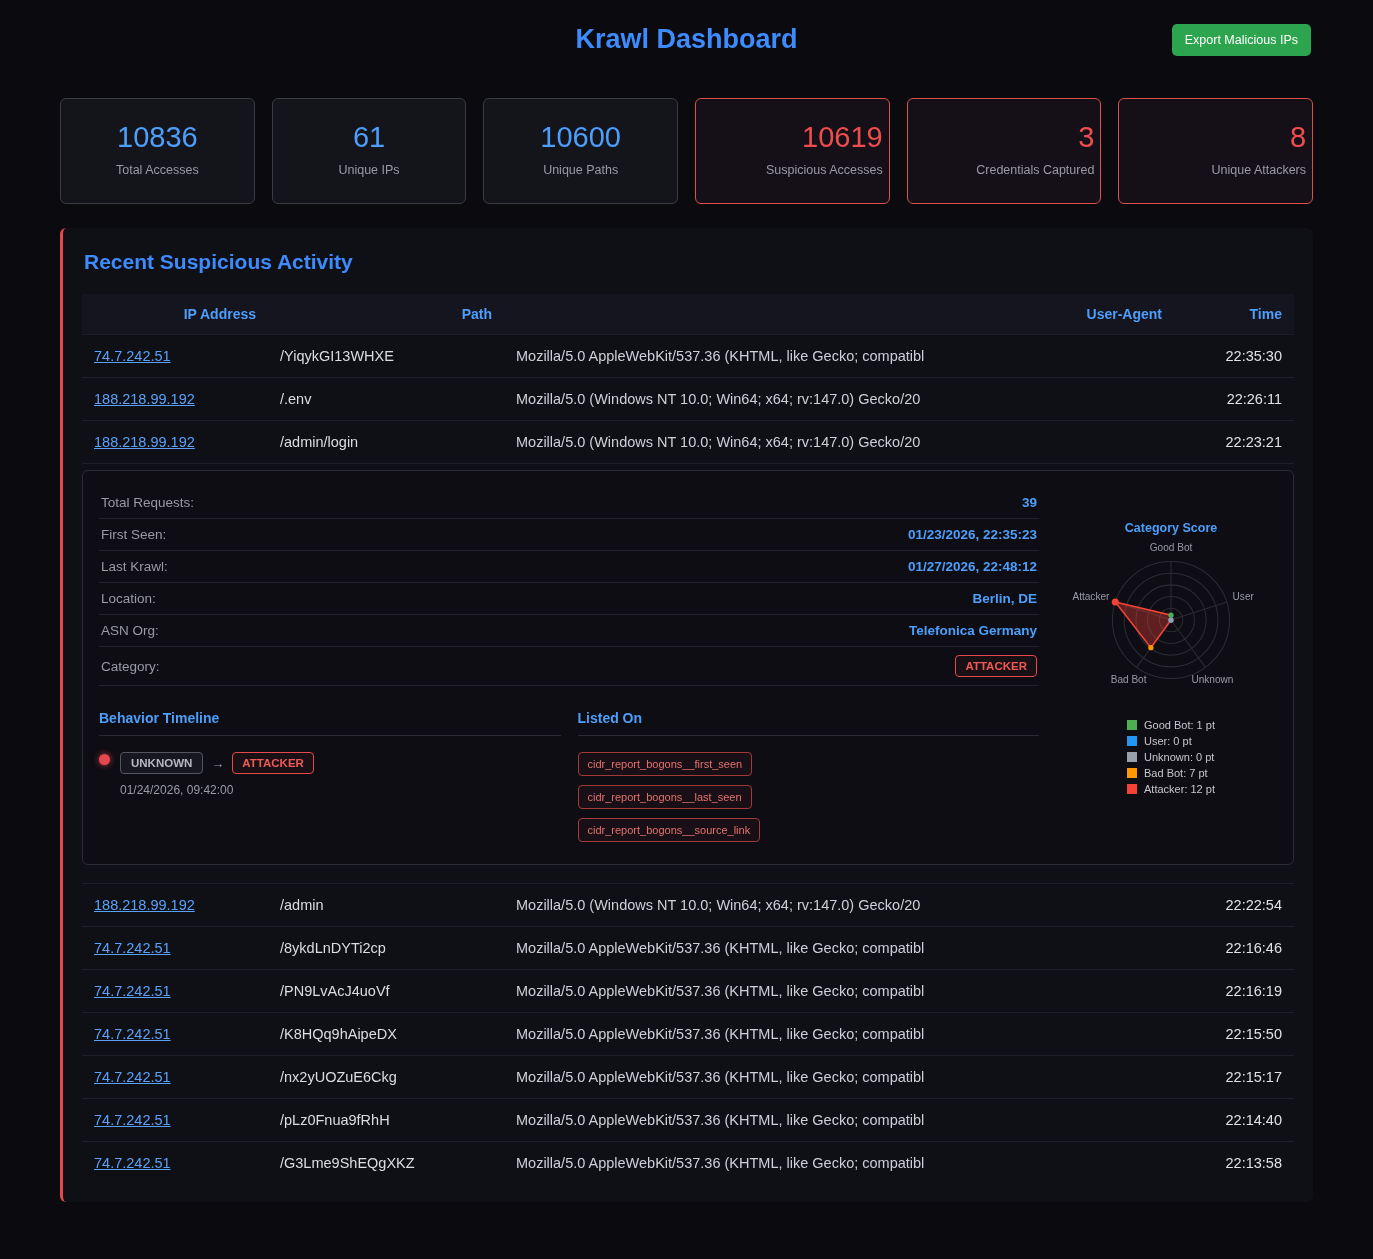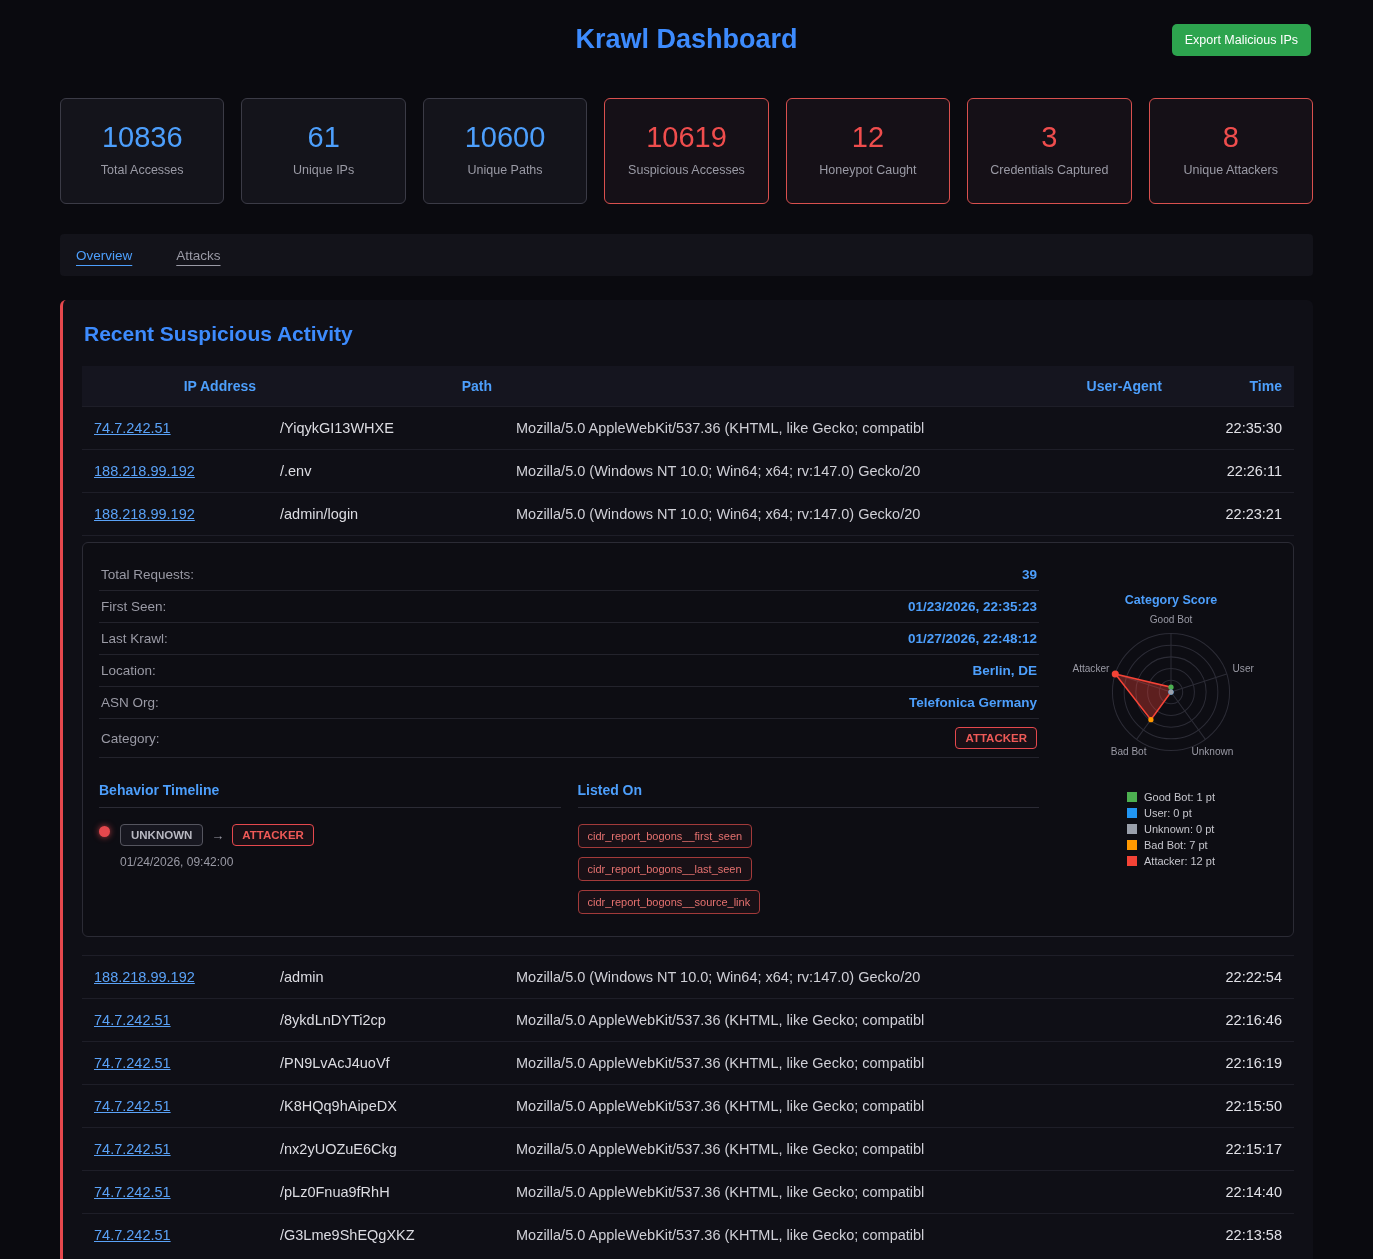--- a/index.html
+++ b/index.html
@@ -40,21 +40,21 @@
   
   .stats-row { display: flex; gap: 17px; margin-top: 26px; }
   .stat-card {
     flex: 1;
     background: #14141b;
     border: 1px solid #3b3b46;
     border-radius: 6px;
     text-align: center;
     padding: 22px 6px 26px 6px;
   }
-  .stat-card.alert { border-color: #d9504e; background: #151017; }
+  .stat-card.alert { border-color: #d9504e; background: #151017; text-align: right; }
   .stat-value { font-size: 29px; font-weight: normal; color: #4d9ffc; }
   .stat-card.alert .stat-value { color: #ef4d4d; }
   .stat-label { color: #9a9aa5; font-size: 12.5px; margin-top: 9px; }
 
   
   .tab-bar {
     margin-top: 30px;
     background: #13131a;
     border-radius: 4px;
     height: 42px;
@@ -206,37 +206,29 @@
     </div>
     <div class="stat-card">
       <div class="stat-value">10600</div>
       <div class="stat-label">Unique Paths</div>
     </div>
     <div class="stat-card alert">
       <div class="stat-value">10619</div>
       <div class="stat-label">Suspicious Accesses</div>
     </div>
     <div class="stat-card alert">
-      <div class="stat-value">12</div>
-      <div class="stat-label">Honeypot Caught</div>
-    </div>
-    <div class="stat-card alert">
       <div class="stat-value">3</div>
       <div class="stat-label">Credentials Captured</div>
     </div>
     <div class="stat-card alert">
       <div class="stat-value">8</div>
       <div class="stat-label">Unique Attackers</div>
     </div>
   </div>
 
-  <div class="tab-bar">
-    <span class="tab active">Overview</span>
-    <span class="tab inactive">Attacks</span>
-  </div>
 
   <div class="panel">
     <h2 class="panel-title">Recent Suspicious Activity</h2>
 
     <table>
       <thead>
         <tr>
           <th class="col-ip">IP Address</th>
           <th class="col-path">Path</th>
           <th>User-Agent</th>

